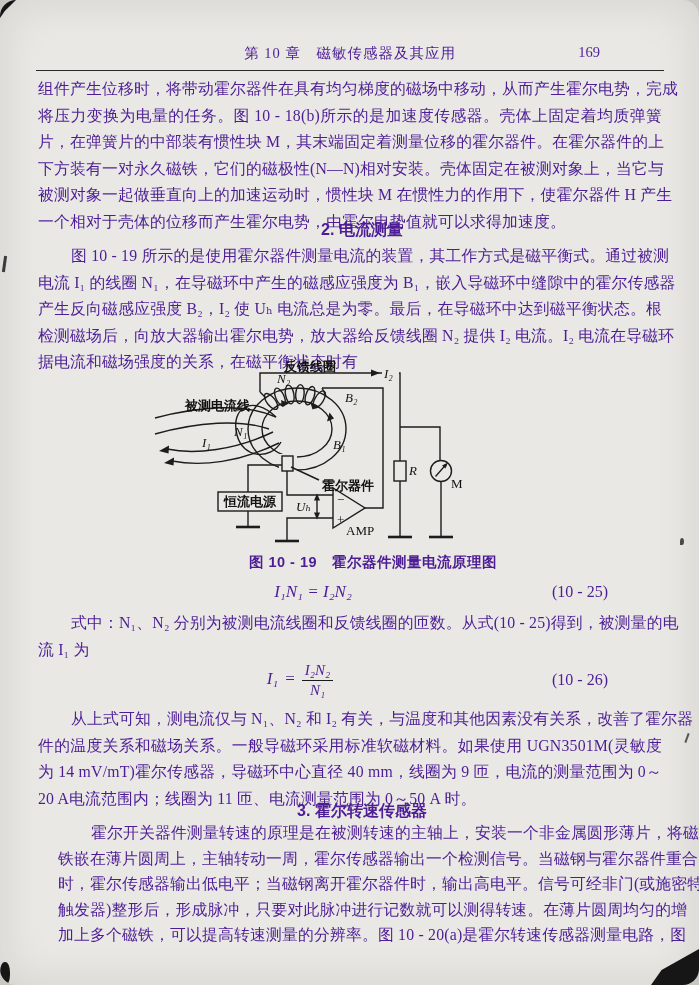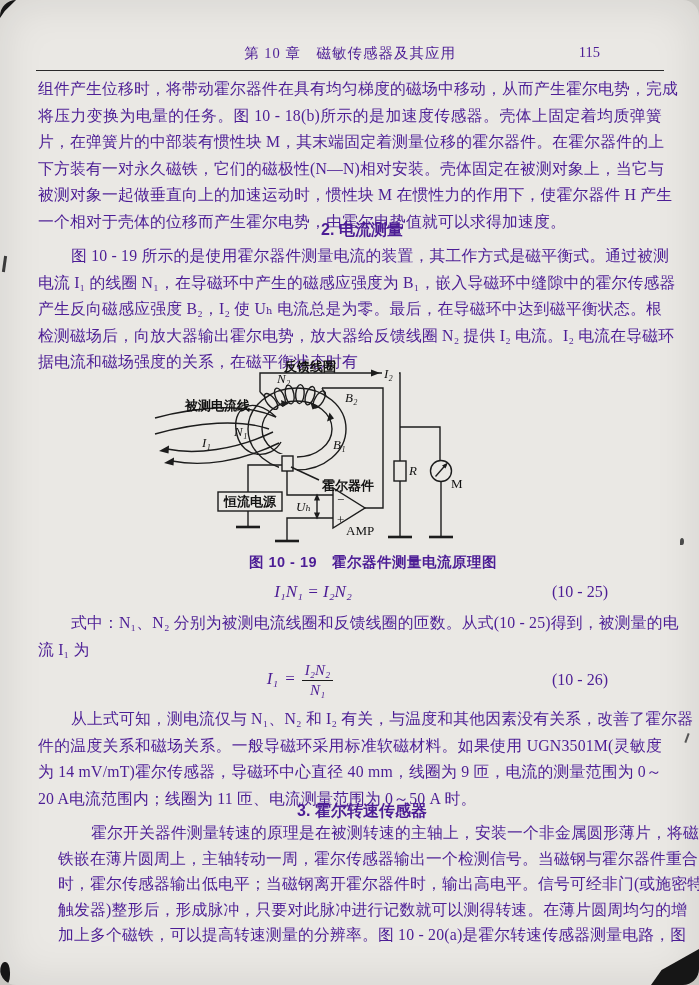--- a/index.html
+++ b/index.html
@@ -52,21 +52,21 @@
   .art-r1{top:538px;left:680px;width:4px;height:7px;background:#4a4a4a;border-radius:50% 50% 50% 0;}
   .art-r2{top:733px;left:686px;width:2px;height:10px;background:#555;transform:rotate(20deg);}
 </style>
 </head>
 <body>
 
 <div class="page">
 
   <div class="hdr">
     <span class="chap">第 10 章　磁敏传感器及其应用</span>
-    <span class="pno">115</span>
+    <span class="pno">169</span>
   </div>
   <div class="rule"></div>
 
   <div class="block" style="top:76px">
     <div class="ln">组件产生位移时，将带动霍尔器件在具有均匀梯度的磁场中移动，从而产生霍尔电势，完成</div>
     <div class="ln">将压力变换为电量的任务。图 10 - 18(b)所示的是加速度传感器。壳体上固定着均质弹簧</div>
     <div class="ln">片，在弹簧片的中部装有惯性块 M，其末端固定着测量位移的霍尔器件。在霍尔器件的上</div>
     <div class="ln">下方装有一对永久磁铁，它们的磁极性(N—N)相对安装。壳体固定在被测对象上，当它与</div>
     <div class="ln">被测对象一起做垂直向上的加速运动时，惯性块 M 在惯性力的作用下，使霍尔器件 H 产生</div>
     <div class="ln end">一个相对于壳体的位移而产生霍尔电势，由霍尔电势值就可以求得加速度。</div>

